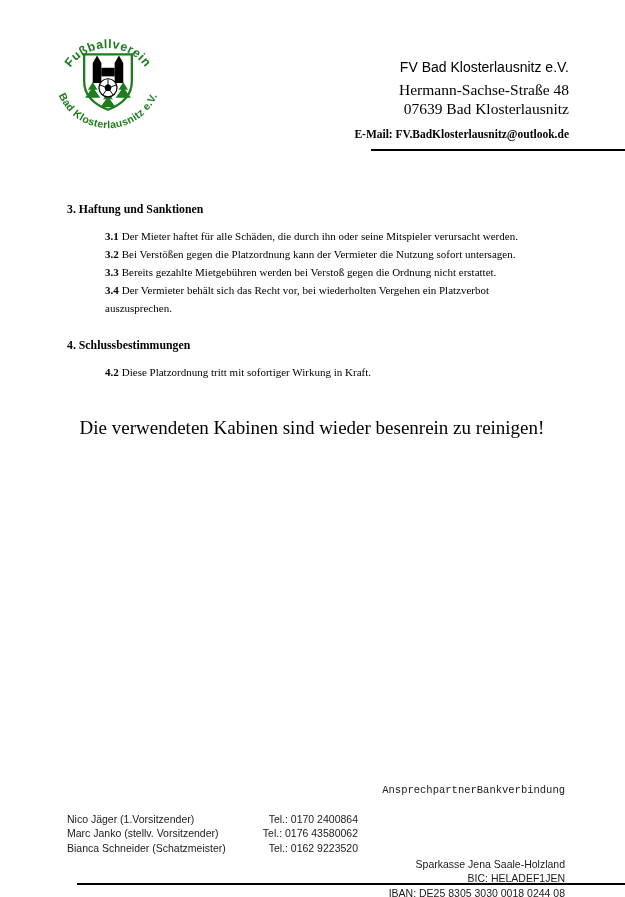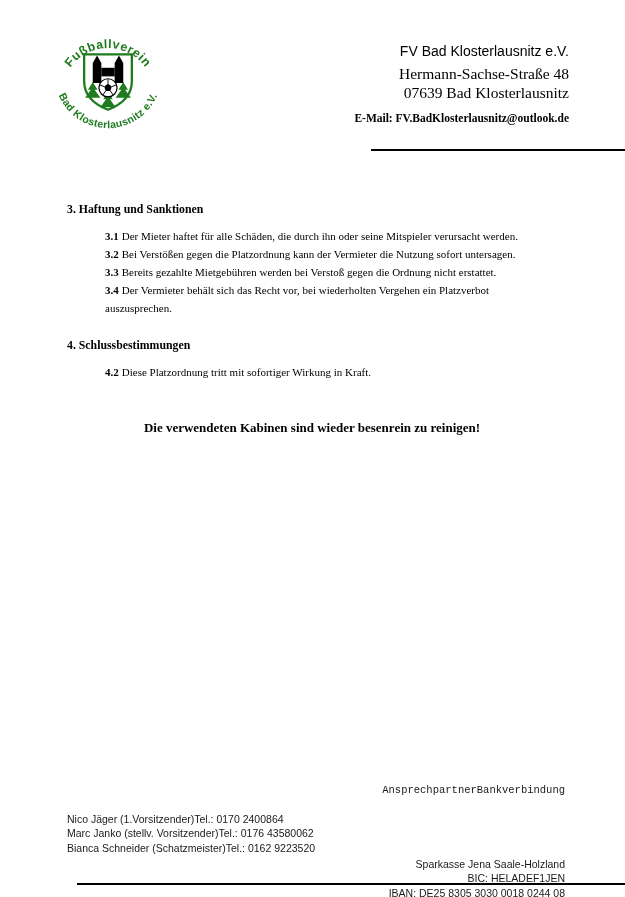--- a/index.html
+++ b/index.html
@@ -8,39 +8,39 @@
     font-family:"Liberation Serif",serif;color:#000;overflow:hidden;
   }
   
   .logo{position:absolute;left:46px;top:22px;width:124px;height:124px;}
   .logo svg{width:100%;height:100%;display:block;}
   .arc-text{font-family:"Liberation Sans",sans-serif;font-weight:bold;fill:#1e7b1e;}
   .arc-top{font-size:13px;letter-spacing:.6px;}
   .arc-bottom{font-size:11px;letter-spacing:.3px;}
   
   .header-text{position:absolute;top:42px;right:56px;text-align:right;}
-  .org{font-family:"Liberation Sans",sans-serif;font-size:14px;line-height:18px;margin:0 0 4px 0;}
+  .org{font-family:"Liberation Sans",sans-serif;font-size:14px;line-height:18px;margin:16px 0 4px 0;}
   .addr{font-size:15.5px;line-height:19px;margin:0;}
   .email{font-size:11.5px;font-weight:bold;margin-top:10px;text-align:right;}
   .header-rule{position:absolute;top:149px;left:371px;right:0;border-top:2px solid #000;height:0;}
   
   .content{position:absolute;top:201px;left:67px;width:490px;}
   .section{margin-bottom:19px;}
   .section-heading{font-size:11.8px;font-weight:bold;line-height:17px;margin:0 0 10px 0;}
   .items{margin-left:38px;}
   .item{font-size:11px;line-height:17.9px;margin:0;}
   .item .num{font-weight:bold;margin-right:3px;}
-  .notice{margin-top:37px;text-align:center;font-weight:bold;font-size:13px;line-height:19px;}
+  .notice{margin-top:37px;text-align:center;font-weight:normal;font-size:19px;line-height:19px;}
   
   .footer{position:absolute;left:67px;right:60px;top:783px;
     font-family:"Liberation Sans",sans-serif;font-size:10.5px;color:#1a1a1a;}
   .footer-headings{display:flex;justify-content:flex-end;line-height:14px;margin-bottom:15px;font-family:Liberation Mono, monospace;}
   .footer-cols{display:flex;justify-content:space-between;align-items:flex-start;}
   .contacts{width:291px;}
-  .contact-row{display:flex;justify-content:flex-start;line-height:14.3px;}
+  .contact-row{display:flex;justify-content:space-between;line-height:14.3px;}
   .bank{text-align:right;line-height:14.3px;margin-top:45px;}
   .bottom-rule{position:absolute;top:883px;left:77px;right:0;border-top:2px solid #000;height:0;}
 </style>
 </head>
 <body>
 
 <div class="page">
 
   <div class="logo">
     <svg viewBox="0 0 130 130">

